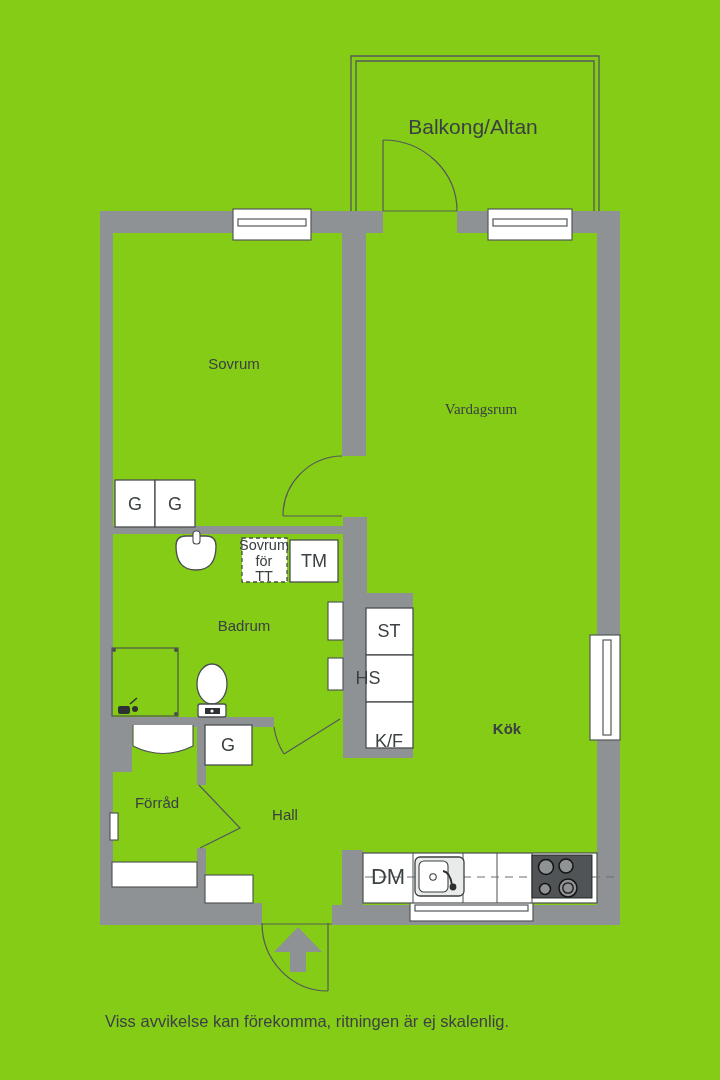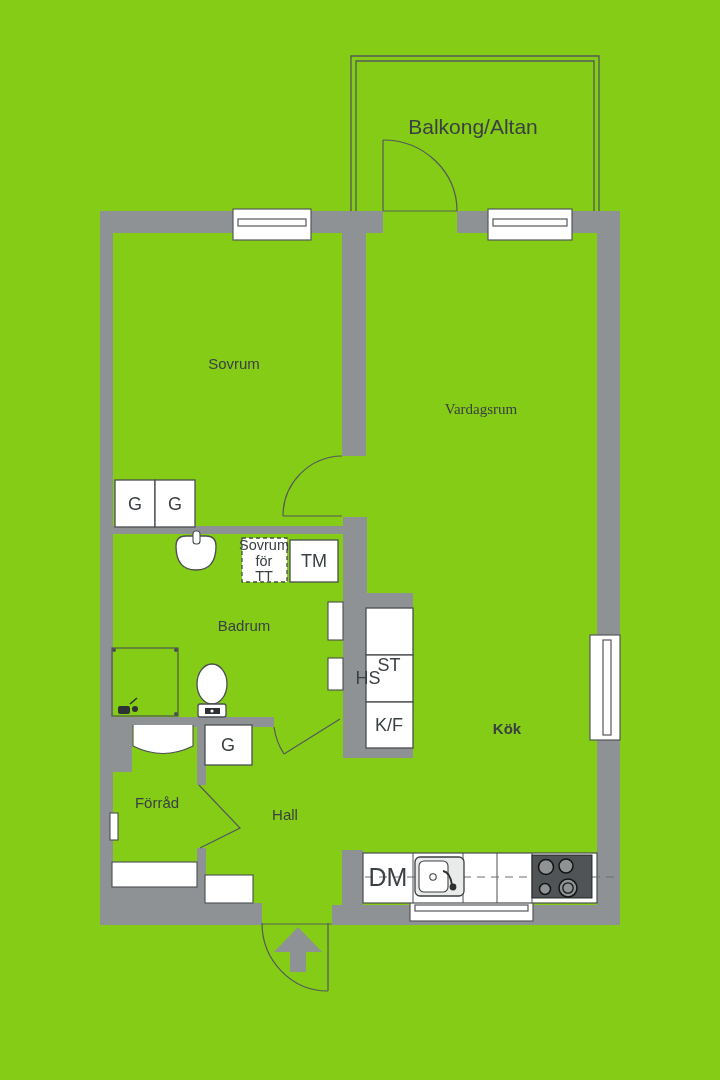--- a/index.html
+++ b/index.html
@@ -168,24 +168,25 @@
   <div class="lbl room" style="left:481px;top:410px;font-family:Liberation Serif, serif;">Vardagsrum</div>
   <div class="lbl room" style="left:244px;top:626px;">Badrum</div>
   <div class="lbl room" style="left:507px;top:729px;font-weight:bold;">Kök</div>
   <div class="lbl room" style="left:285px;top:815px;text-align:center;">Hall</div>
   <div class="lbl room" style="left:157px;top:803px;">Förråd</div>
 
   <div class="lbl small" style="left:135px;top:504px;">G</div>
   <div class="lbl small" style="left:175px;top:504px;">G</div>
   <div class="lbl small" style="left:228px;top:745px;">G</div>
   <div class="lbl small" style="left:314px;top:561px;text-align:right;">TM</div>
-  <div class="lbl small" style="left:389px;top:631px;margin-top:34px;">ST</div>
+  <div class="lbl small" style="left:389px;top:631px;">ST</div>
   <div class="lbl small" style="left:368px;top:678px;">HS</div>
-  <div class="lbl small" style="left:389px;top:725px;">K/F</div>
-  <div class="lbl" style="left:388px;top:877px;font-size:25px;">DM</div>
+  <div class="lbl small" style="left:389px;top:741px;">K/F</div>
+  <div class="lbl" style="left:388px;top:877px;font-size:22px;">DM</div>
 
   <div class="tt">
     <div>Sovrum</div>
     <div>för</div>
     <div>TT</div>
   </div>
 
+  <div class="disclaimer">Viss avvikelse kan förekomma, ritningen är ej skalenlig.</div>
 </div>
 
 </body></html>

